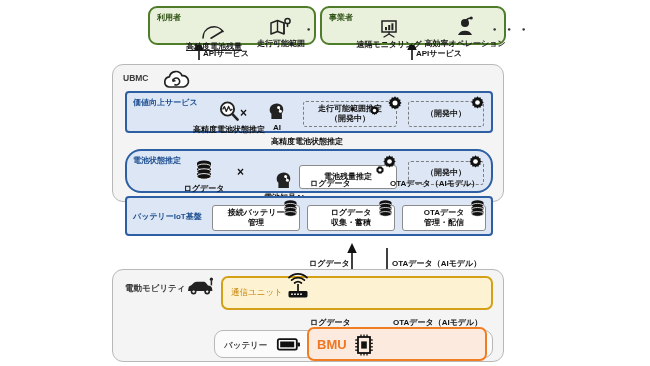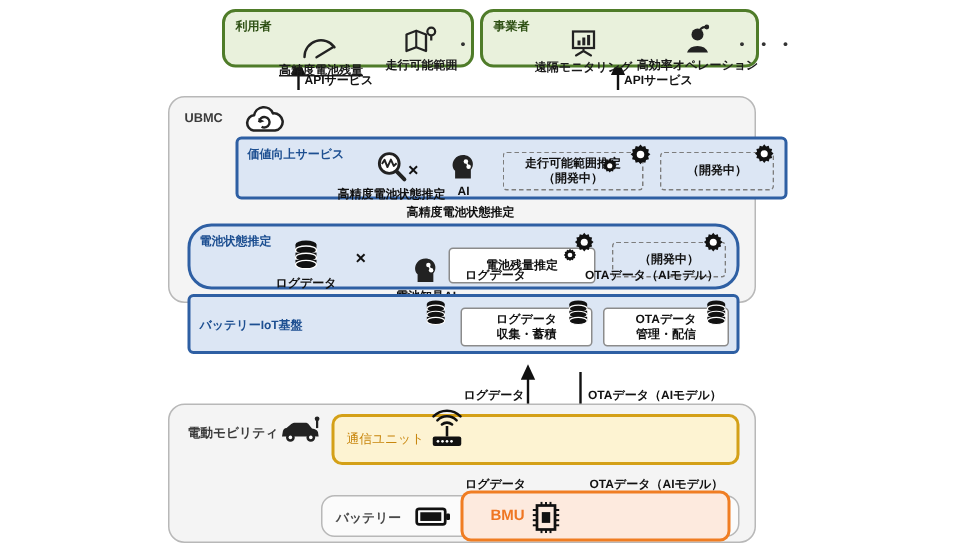--- a/index.html
+++ b/index.html
@@ -93,22 +93,22 @@
     font-size:8.5px;font-weight:normal;color:#c8860d;white-space:nowrap;
   }
   .orangebox{
     position:absolute;
     border:2px solid #f07d22;
     background:#fdeade;
     border-radius:7px;
     box-sizing:border-box;
   }
   .orangebox .otitle{
-    position:absolute;left:18px;top:50%;transform:translateY(-50%);
-    font-size:10px;font-weight:bold;color:#ef7622;white-space:nowrap;
+    position:absolute;left:8px;top:50%;transform:translateY(-50%);
+    font-size:13px;font-weight:bold;color:#ef7622;white-space:nowrap;
   }
   .arrowlabel{position:absolute;font-size:8px;font-weight:bold;color:#111;white-space:nowrap;}
 
   svg{display:block;overflow:visible;}
 </style>
 </head>
 <body>
 
 <div class="stage">
 
@@ -200,21 +200,21 @@
 
     <div class="panel-title" style="left:10px;top:8px;">UBMC</div>
     <div class="abs" style="left:48px;top:3px;">
       <svg width="30" height="22" viewBox="0 0 30 22">
         <path d="M8,19 A5.1,5.1 0 0 1 8.4,8.9 A6.6,6.6 0 0 1 21,7.6 A5.1,5.1 0 0 1 22.4,19 Z" fill="#fff" stroke="#222" stroke-width="1.7" stroke-linejoin="round"></path>
         <path d="M11.7,13.4 A3.5,3.5 0 1 1 13.4,16.5" fill="none" stroke="#222" stroke-width="1.6"></path>
         <path d="M11.2,10.6 L12.1,14 L15.3,12.9 Z" fill="#222"></path>
       </svg>
     </div>
 
-    <div class="bluebox" style="left:12px;top:26px;width:368px;height:42px;margin-left:32px;">
+    <div class="bluebox" style="left:12px;top:26px;width:368px;height:42px;">
       <div class="btitle">価値向上サービス</div>
 
       <div class="formula" style="left:54px;top:6px;width:96px;">
         <div class="ficon">
           <svg width="22" height="22" viewBox="0 0 22 22">
             <circle cx="9.5" cy="9" r="6.6" fill="#fff" stroke="#222" stroke-width="1.9"></circle>
             <path d="M4.6,9.3 L6.4,6.6 L8.3,11.4 L10.6,6.4 L12.5,10.6 L14.4,8.9" fill="none" stroke="#222" stroke-width="1.3" stroke-linejoin="round"></path>
             <path d="M14.4,14.2 L19.6,19.6" stroke="#222" stroke-width="2.6" stroke-linecap="round"></path>
           </svg>
         </div>
@@ -323,20 +323,24 @@
         </svg>
       </div>
     </div>
 
     <div class="arrowlabel" style="left:197px;top:113px;">ログデータ</div>
     <div class="arrowlabel" style="left:277px;top:113px;">OTAデータ（AIモデル）</div>
 
     <div class="bluebox" style="left:12px;top:131px;width:368px;height:40px;">
       <div class="btitle" style="top:13px;">バッテリーIoT基盤</div>
 
+      <div class="whitecard" style="left:85px;top:7px;width:88px;height:26px;">
+        <span style="white-space:pre-line;">接続バッテリー
+管理</span>
+      </div>
       <div class="abs" style="left:155px;top:1px;">
         <svg width="17" height="19" viewBox="0 0 20 22">
           <ellipse cx="10" cy="4.2" rx="7" ry="2.8" fill="#111"></ellipse>
             <rect x="3" y="4.2" width="14" height="3.6" fill="#111"></rect>
           <ellipse cx="10" cy="7.8" rx="7" ry="2.8" fill="#111" stroke="#fff" stroke-width="0.9"></ellipse>
             <rect x="3" y="9.4" width="14" height="3.2" fill="#111"></rect>
           <ellipse cx="10" cy="12.6" rx="7" ry="2.8" fill="#111" stroke="#fff" stroke-width="0.9"></ellipse>
             <rect x="3" y="14.2" width="14" height="3.2" fill="#111"></rect>
           <ellipse cx="10" cy="17.4" rx="7" ry="2.8" fill="#111" stroke="#fff" stroke-width="0.9"></ellipse>
         </svg>

